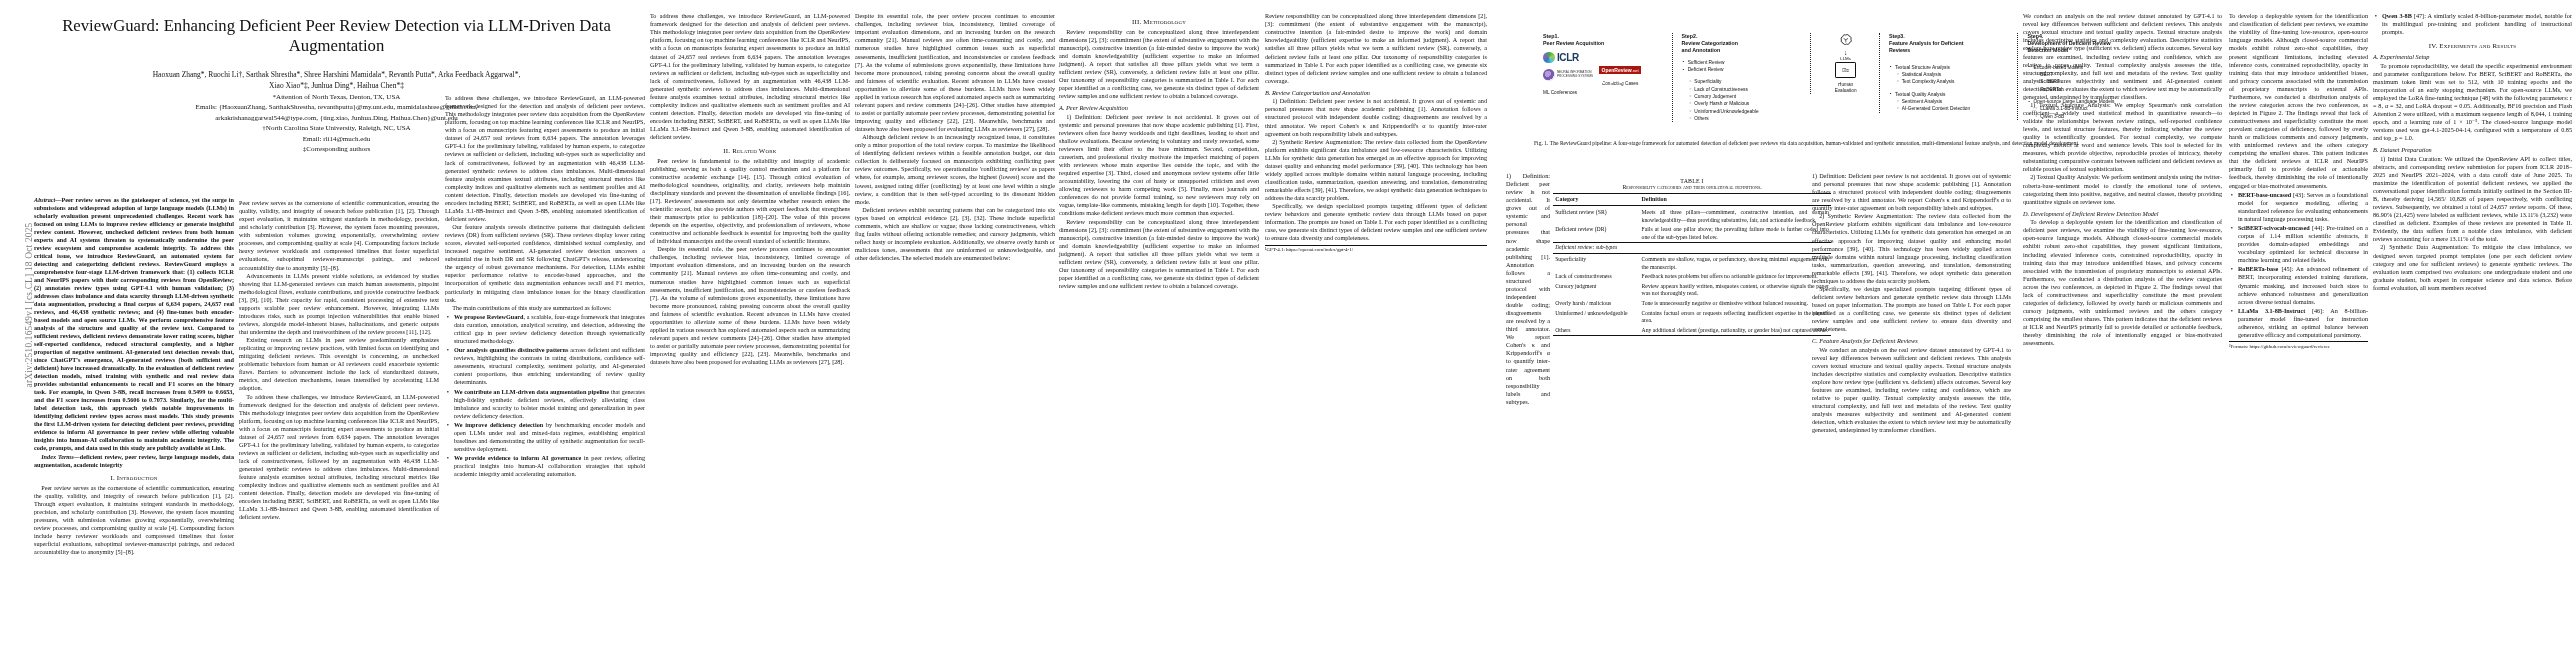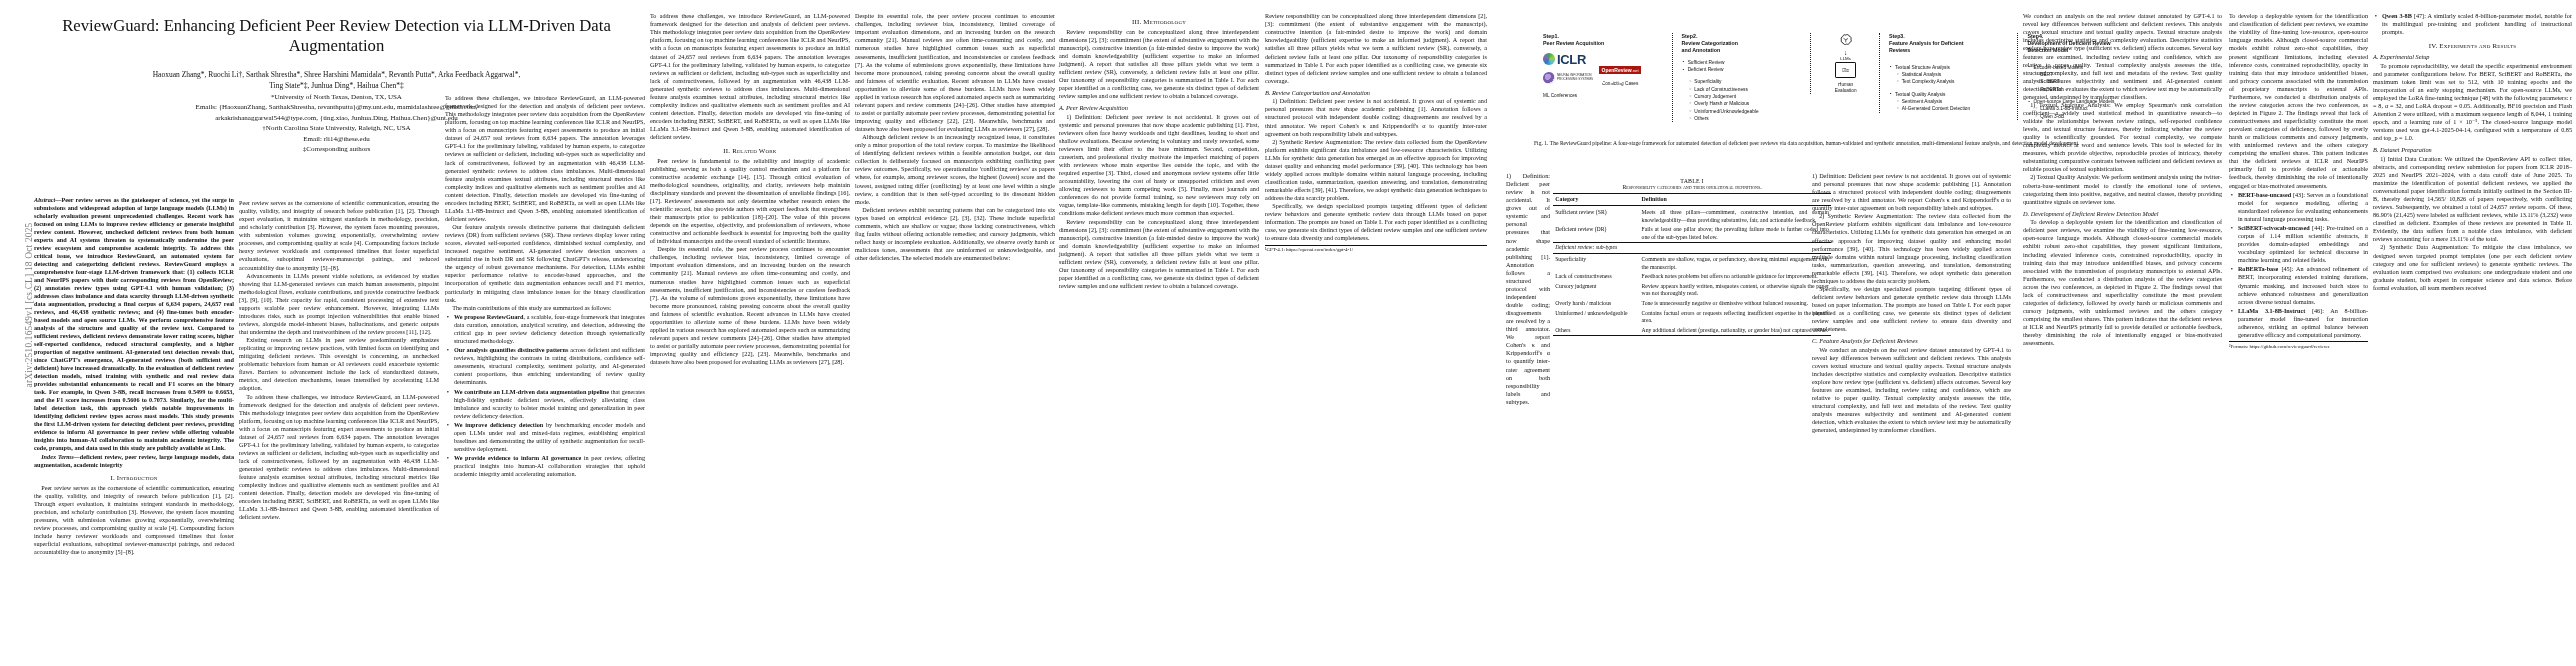--- a/index.html
+++ b/index.html
@@ -89,21 +89,21 @@
   .pstep li:before{content:"▪";position:absolute;left:-5px;font-size:3.9px;top:0.6px;}
   .pstep li.sub{padding-left:6.7px;}
   .pstep li.sub:before{content:"○";font-size:3.6px;left:1.7px;top:1.1px;}
   .pstep .gap{height:5px;}
   .iclrbox{display:flex;flex-direction:column;gap:5.6px;align-items:flex-start;}
   .iclr{display:flex;align-items:center;gap:2.2px;}
   .iclr .swirl{
     width:11.7px;height:11.7px;border-radius:50%;
     background:conic-gradient(#3aa655,#9ecf3c,#56c2d6,#2f7bbf,#8e5fbd,#3aa655);
   }
-  .iclr .txt{font-size:13px;font-weight:bold;letter-spacing:-0.3px;color:#1b3a63;
+  .iclr .txt{font-size:10px;font-weight:bold;letter-spacing:-0.3px;color:#1b3a63;
     font-family:"Liberation Sans",sans-serif;}
   .neurips{display:flex;align-items:center;gap:2.2px;}
   .neurips .swirl{
     width:11.7px;height:11.7px;border-radius:50%;
     background:radial-gradient(circle at 40% 40%,#b49adf 0 30%,#7b5bb0 31% 60%,#e6defa 61% 100%);
   }
   .neurips .txt{font-size:3.1px;line-height:1.25;color:#333;font-family:"Liberation Sans",sans-serif;}
   .mlconf{font-size:4.7px;margin-top:3.9px;color:#111;}
   .orbox{
     background:#a8160f;color:#fff;font-size:5px;font-weight:bold;
@@ -156,26 +156,26 @@
 <body>
 
 <div class="page">
 
   <div class="arxiv-stamp">arXiv:2510.16549v1  [cs.CL]  18 Oct 2025</div>
 
   <div class="titleblock">
     <h1 class="paper-title">ReviewGuard: Enhancing Deficient Peer Review Detection via LLM-Driven Data Augmentation</h1>
     <p class="authors">
       <span class="ln">Haoxuan Zhang*, Ruochi Li†, Sarthak Shrestha*, Shree Harshini Mamidala*, Revanth Putta*, Arka Feedback Aggarwal*,</span>
-      <span class="ln">Ting State*‡, Junhua Ding*, Haihua Chen*‡</span>
-      <span class="ln aff">*University of North Texas, Denton, TX, USA</span>
+      <span class="ln">Xiao Xiao*‡, Junhua Ding*, Haihua Chen*‡</span>
+      <span class="ln aff">*Attention of North Texas, Denton, TX, USA</span>
       <span class="ln aff">Emails: {HaoxuanZhang, SarthakShrestha, revanthputta}@my.unt.edu, mamidalashree@gmail.com,</span>
       <span class="ln aff">arkakrishanaggarwal544@type.com, {ting.xiao, Junhua.Ding, Haihua.Chen}@unt.edu</span>
       <span class="ln aff">†North Carolina State University, Raleigh, NC, USA</span>
-      <span class="ln aff">Email: rli14@these.edu</span>
+      <span class="ln aff">Email: rli14@much.edu</span>
       <span class="ln aff">‡Corresponding authors</span>
     </p>
   </div>
 
   <div class="col c1" style="top:196px;">
     <p class="abstract">
       <span class="lead">Abstract—</span><span>Peer review serves as the gatekeeper of science, yet the surge in submissions and widespread adoption of large language models (LLMs) in scholarly evaluation present unprecedented challenges. Recent work has focused on using LLMs to improve review efficiency or generate insightful review content. However, unchecked deficient reviews from both human experts and AI systems threaten to systematically undermine the peer review ecosystem and compromise academic integrity. To address this critical issue, we introduce ReviewGuard, an automated system for detecting and categorizing deficient reviews. ReviewGuard employs a comprehensive four-stage LLM-driven framework that: (1) collects ICLR and NeurIPS papers with their corresponding reviews from OpenReview; (2) annotates review types using GPT-4.1 with human validation; (3) addresses class imbalance and data scarcity through LLM-driven synthetic data augmentation, producing a final corpus of 6,634 papers, 24,657 real reviews, and 46,438 synthetic reviews; and (4) fine-tunes both encoder-based models and open source LLMs. We perform comprehensive feature analysis of the structure and quality of the review text. Compared to sufficient reviews, deficient reviews demonstrate lower rating scores, higher self-reported confidence, reduced structural complexity, and a higher proportion of negative sentiment. AI-generated text detection reveals that, since ChatGPT's emergence, AI-generated reviews (both sufficient and deficient) have increased dramatically. In the evaluation of deficient review detection models, mixed training with synthetic and real review data provides substantial enhancements to recall and F1 scores on the binary task. For example, in Qwen 3-8B, recall increases from 0.5499 to 0.6653, and the F1 score increases from 0.5606 to 0.7073. Similarly, for the multi-label detection task, this approach yields notable improvements in identifying deficient review types across most models. This study presents the first LLM-driven system for detecting deficient peer reviews, providing evidence to inform AI governance in peer review while offering valuable insights into human-AI collaboration to maintain academic integrity. The code, prompts, and data used in this study are publicly available at Link.</span>
     </p>
     <p class="idxterms">
       <span class="lead">Index Terms—</span><span>deficient review, peer review, large language models, data augmentation, academic integrity</span>

